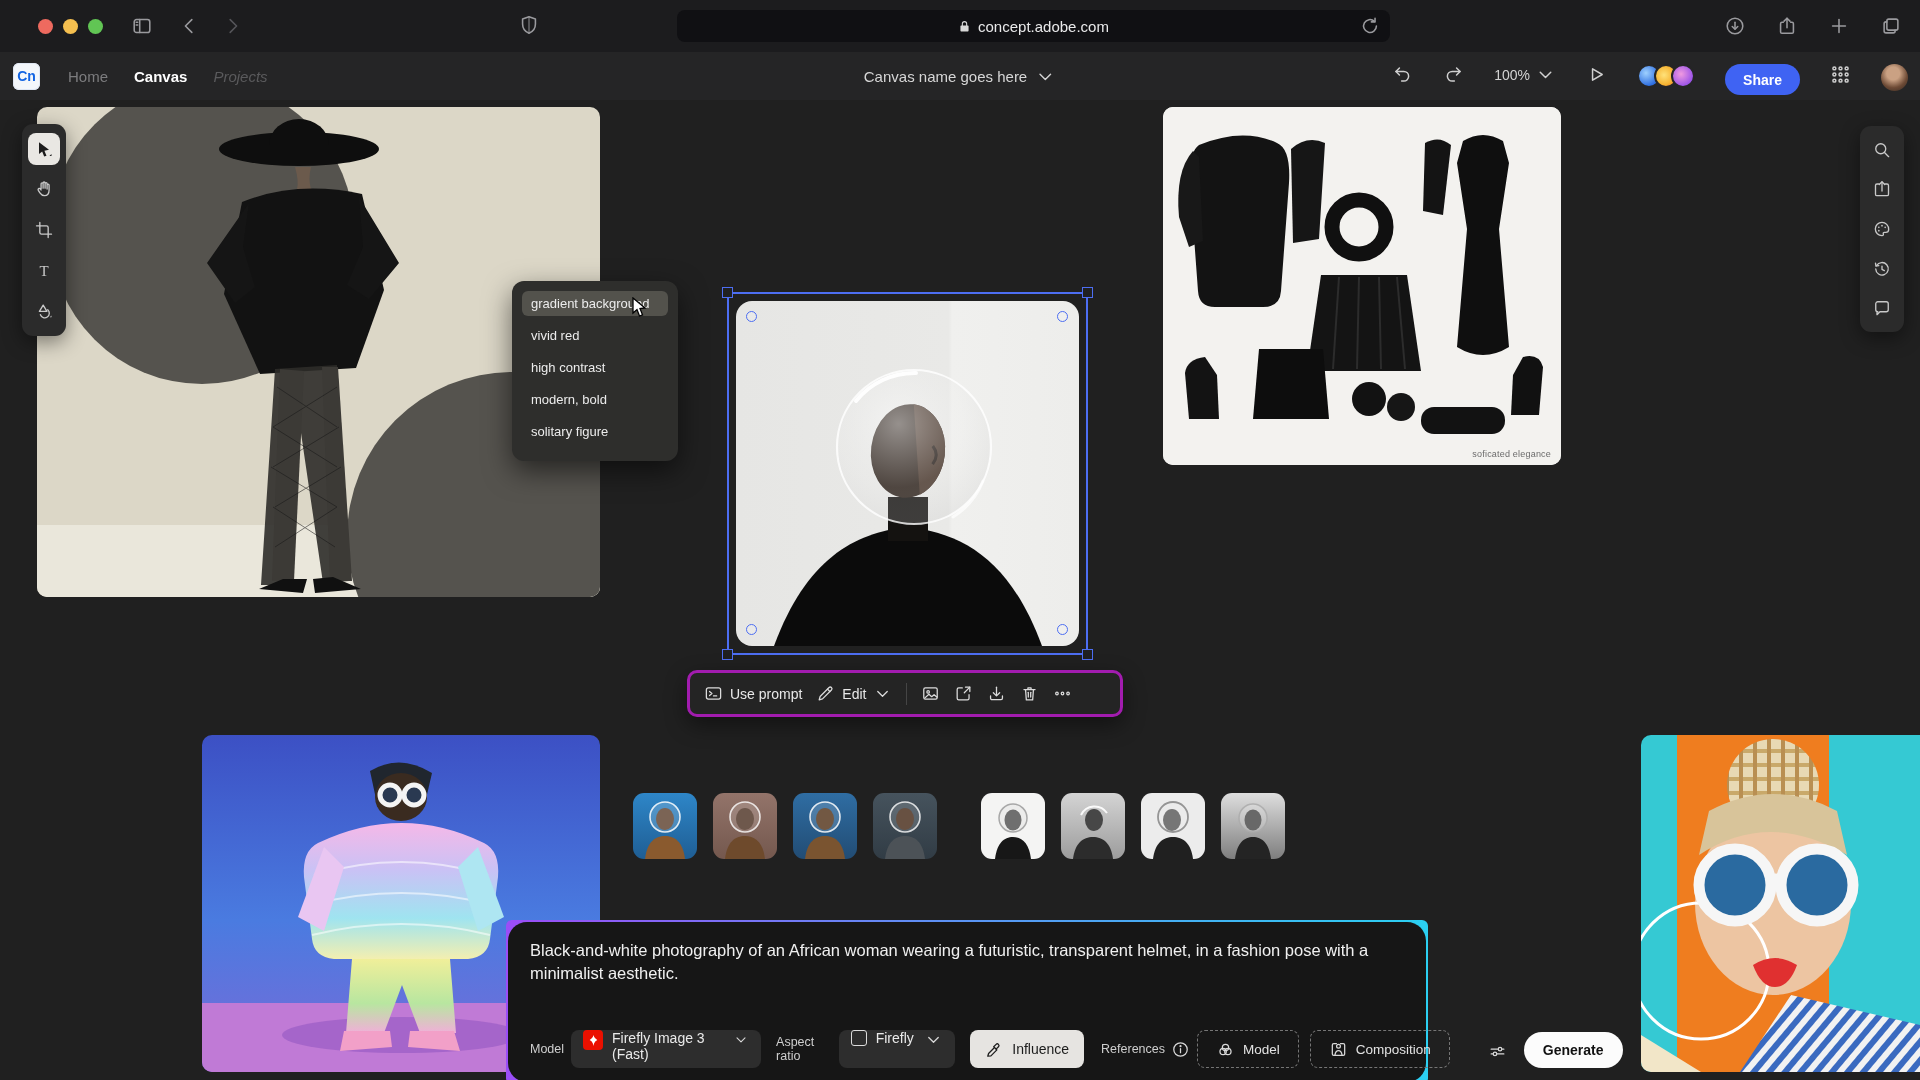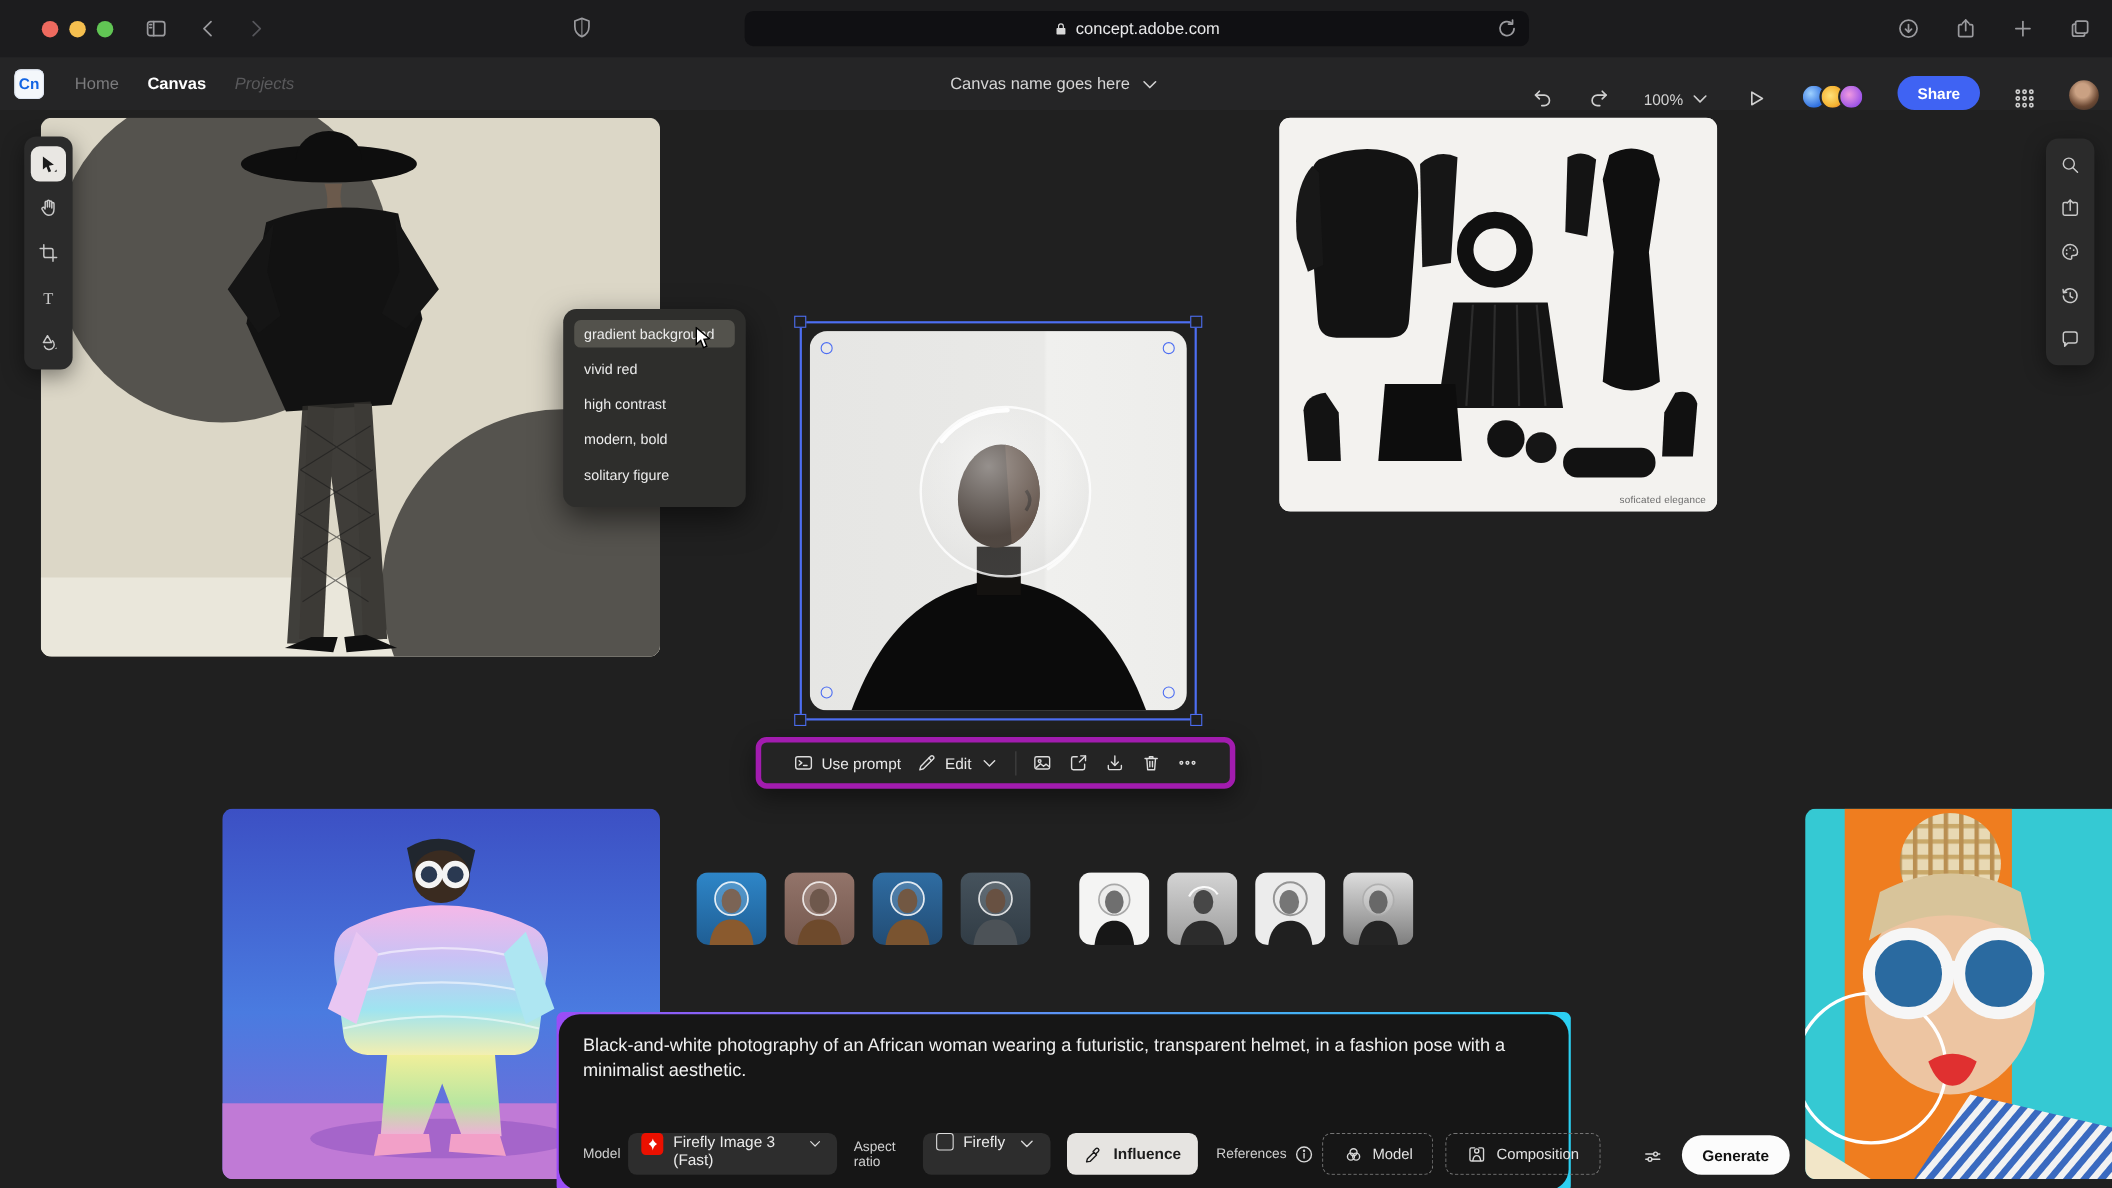--- a/index.html
+++ b/index.html
@@ -21,21 +21,21 @@
   .b-right { position:absolute; right:14px; top:0; height:52px; display:flex; align-items:center; gap:22px; }
 
   
   .appbar { position:absolute; left:0; top:52px; width:1920px; height:48px; background:#252526; display:flex; align-items:center; }
   .cn-logo { margin-left:13px; width:27px; height:27px; border-radius:6px; background:#f4f7fb; color:#1264e3; font-weight:700; font-size:14px; display:flex; align-items:center; justify-content:center; box-shadow:inset 0 0 0 1px #dfe6f2; }
   .nav { display:flex; gap:26px; margin-left:28px; font-size:15px; }
   .nav span { color:#7c7c7e; cursor:default; }
   .nav .active { color:#ffffff; font-weight:700; }
   .nav .dimmer { color:#5a5a5c;font-style:italic; }
   .title-wrap { position:absolute; left:50%; transform:translateX(-50%); display:flex; align-items:center; gap:8px; color:#d6d6d6; font-size:15px; }
-  .app-right { position:absolute; right:12px; top:0; height:48px; display:flex; align-items:flex-end; gap:30px; }
+  .app-right { position:absolute; right:12px; top:12px; height:48px; display:flex; align-items:flex-start; gap:30px; }
   .a-ico { width:21px; height:21px; stroke:#cfcfcf; stroke-width:1.7; fill:none; stroke-linecap:round; stroke-linejoin:round; }
   .zoom-ctl { display:flex; align-items:center; gap:5px; color:#d2d2d2; font-size:14px; }
   .avatars { display:flex; }
   .avatars .av { width:24px; height:24px; border-radius:50%; border:2px solid #252526; }
   .avatars .av+.av { margin-left:-7px; }
   .av1{background:radial-gradient(circle at 35% 35%,#9ed1ff,#2f6fe0 70%)}
   .av2{background:radial-gradient(circle at 40% 45%,#ffe27a,#f6b331 60%, #e2522f)}
   .av3{background:radial-gradient(circle at 40% 40%,#f09ae0,#9850e8 75%)}
   .share-btn { background:#3f63f3; color:#fff; border:none; border-radius:16px; height:31px; padding:0 18px; font-size:14px; font-weight:600; cursor:default; }
   .profile { width:27px; height:27px; border-radius:50%; background:radial-gradient(circle at 45% 35%,#caa183 28%,#6d4a35 62%,#2f2620); }
@@ -67,42 +67,42 @@
   .r-tl{left:746px;top:311px}.r-tr{left:1057px;top:311px}.r-bl{left:746px;bottom:auto;top:624px}.r-br{left:1057px;top:624px}
 
   
   .ctx-menu { position:absolute; left:512px; top:281px; width:166px; background:#2e2e2c; border-radius:12px; padding:10px 10px; z-index:9; box-shadow:0 10px 28px rgba(0,0,0,.55); }
   .ctx-item { color:#ececec; font-size:13px; padding:5px 9px; border-radius:6px; margin-bottom:7px; }
   .ctx-item:last-child{margin-bottom:0;}
   .ctx-item.hl { background:#53524c; }
   .cursor { position:absolute; left:119px; top:16px; width:17px; height:21px; z-index:10; }
 
   
-  .sel-bar { position:absolute; left:687px; top:670px; width:436px; height:47px; background:#242424; border:5px solid #a21caf; border-radius:10px; display:flex; align-items:center; padding:0 14px; gap:14px; z-index:5; box-shadow:0 8px 22px rgba(0,0,0,.45); color:#e8e8e8; font-size:14px;justify-content:center; }
+  .sel-bar { position:absolute; left:687px; top:670px; width:436px; height:47px; background:#242424; border:3px solid #a21caf; border-radius:10px; display:flex; align-items:center; padding:0 14px; gap:14px; z-index:5; box-shadow:0 8px 22px rgba(0,0,0,.45); color:#e8e8e8; font-size:14px; }
   .sel-bar .grp { display:flex; align-items:center; gap:7px; }
   .s-ico { width:19px; height:19px; stroke:#dcdcdc; stroke-width:1.6; fill:none; stroke-linecap:round; stroke-linejoin:round; }
   .vdiv { width:1px; height:22px; background:#454545; }
 
   
   .thumb { position:absolute; top:793px; width:64px; height:66px; border-radius:11px; overflow:hidden; }
   .thumb svg{width:100%;height:100%;}
 
   
   .prompt-wrap { position:absolute; left:506px; top:920px; width:922px; height:164px; border-radius:6px; padding:2px; background:linear-gradient(90deg,#9b4df7,#5f8ef4 45%,#2bd0f2); z-index:6; }
   .prompt-panel { width:100%; height:100%; background:#161616; border-radius:19px; padding:17px 22px 14px; display:flex; flex-direction:column; }
   .prompt-text { color:#f0f0f0; font-size:16.5px; line-height:1.42; max-width:880px; }
   .controls { margin-top:auto; display:flex; align-items:flex-end; gap:15px; }
   .stack { display:flex; gap:7px; }
   .flabel { color:#cfcfcf; font-size:12.5px; display:flex; align-items:center; gap:6px; }
   .select { height:38px; background:#2d2d2d; border-radius:8px; display:flex; align-items:flex-start; gap:9px; padding:0 12px; color:#eaeaea; font-size:14px; }
   .select .chev { margin-left:auto; }
   .model-sel{width:190px;} .aspect-sel{width:134px;}
   .firefly { width:20px; height:20px; border-radius:4px; background:#eb1000; display:flex; align-items:center; justify-content:center; flex:0 0 auto; }
   .sq-ico { width:16px; height:16px; border:1.6px solid #dcdcdc; border-radius:3px; flex:0 0 auto; }
-  .influence-btn { height:38px; border-radius:8px; background:#e6e4e1; border:none; color:#1c1c1c; font-size:14px; font-weight:700; display:flex; align-items:center; gap:8px; padding:0 15px; cursor:default; }
+  .influence-btn { height:38px; border-radius:8px; background:#e6e4e1; border:none; color:#1c1c1c; font-size:14px; font-weight:400; display:flex; align-items:center; gap:8px; padding:0 15px; cursor:default; }
   .dash-btn { height:38px; border-radius:8px; background:transparent; border:1px dashed #757575; color:#e2e2e2; font-size:13.5px; display:flex; align-items:center; gap:8px; padding:0 18px; cursor:default; }
   .gen-btn { height:36px; border-radius:18px; background:#fcfcfc; border:none; color:#111; font-size:14px; font-weight:600; padding:0 19px; cursor:default; }
   .p-ico { width:19px; height:19px; stroke:#d8d8d8; stroke-width:1.6; fill:none; stroke-linecap:round; stroke-linejoin:round; }
   .p-ico.dark { stroke:#1c1c1c; }
   .sliders-btn { background:none; border:none; display:flex; margin-left:8px; margin-right:2px; margin-bottom:7px; cursor:default; }
 </style>
 </head>
 <body>
 
 <div id="stage">

